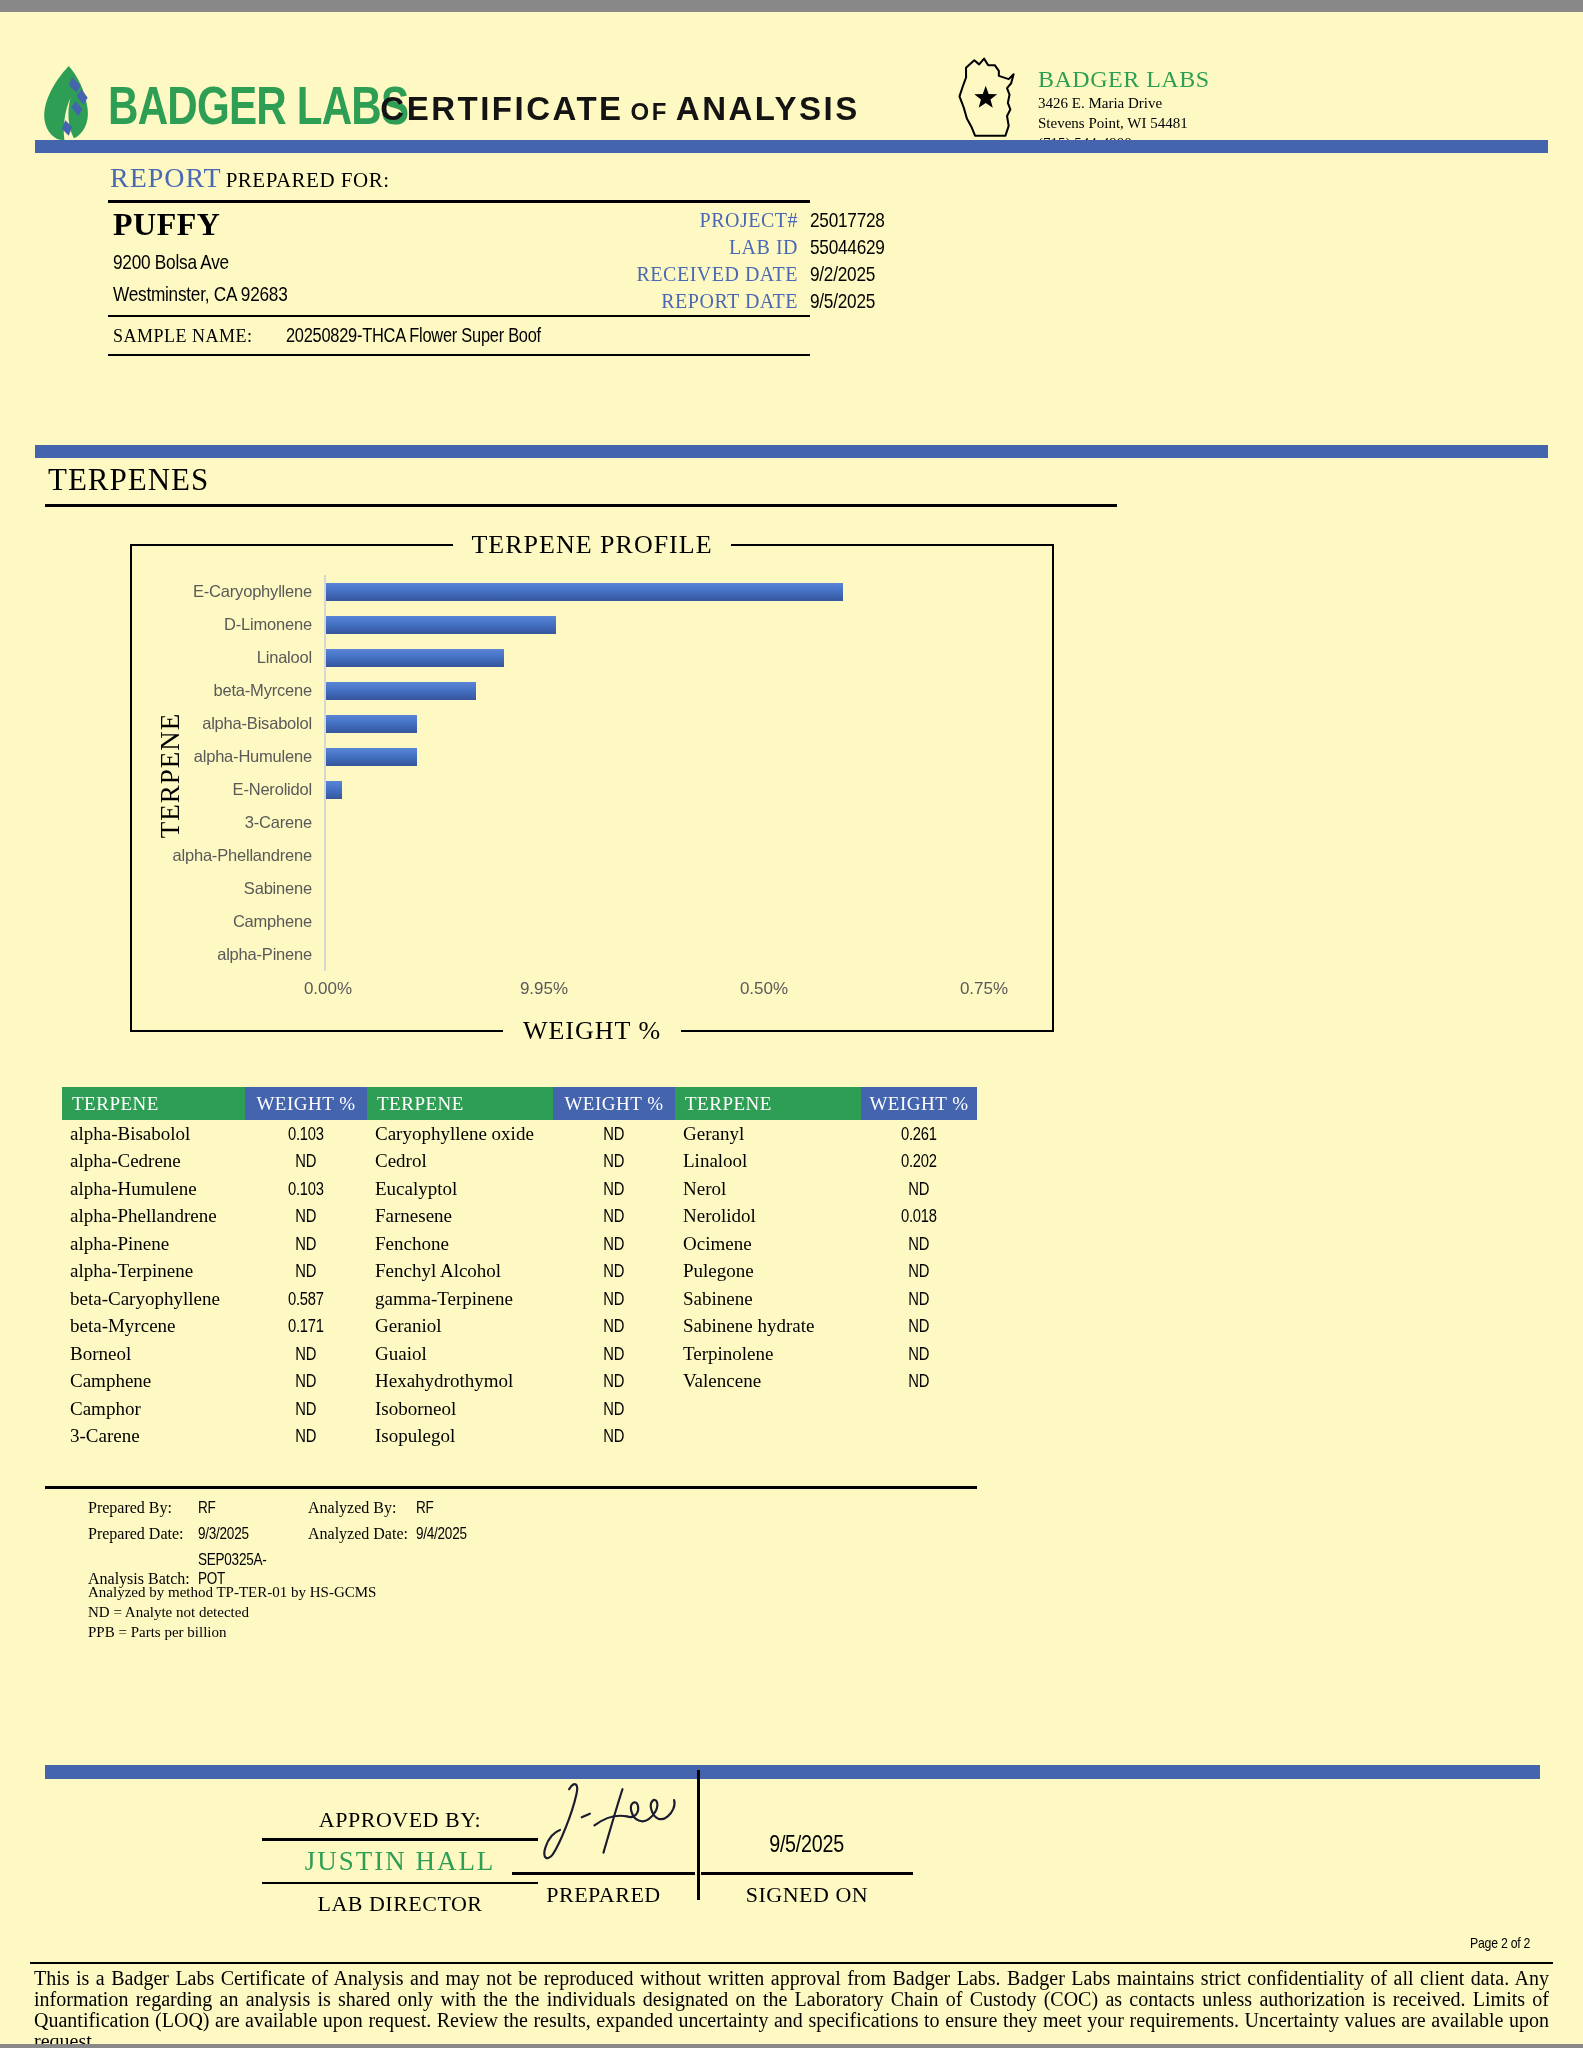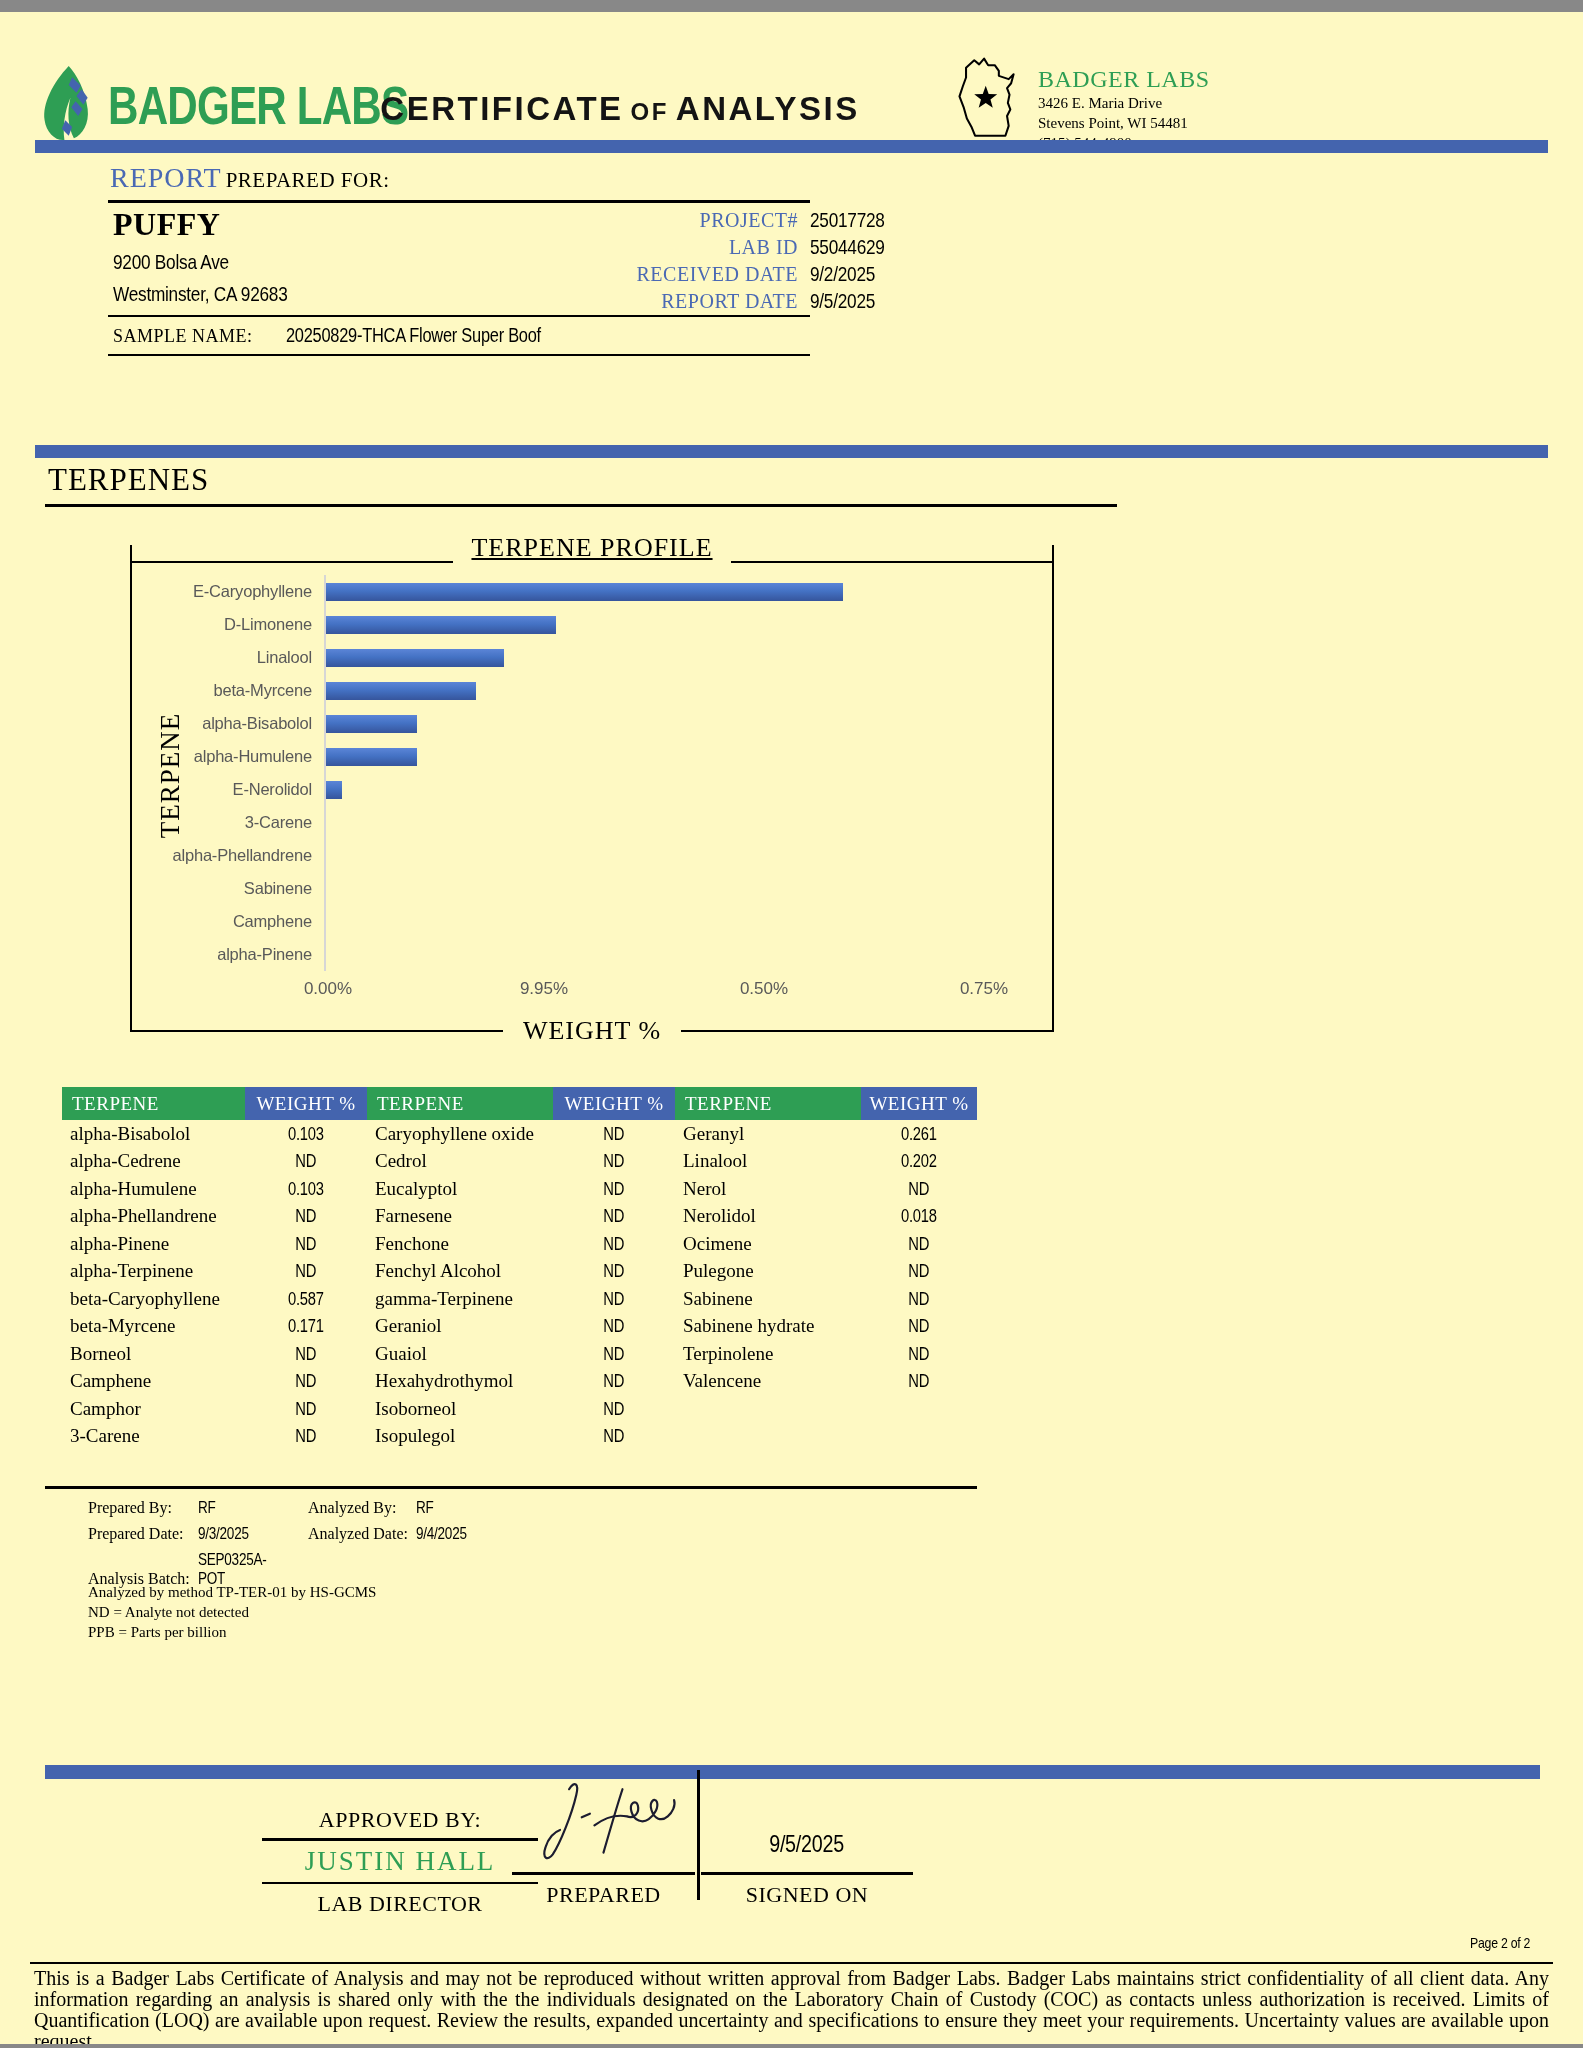--- a/index.html
+++ b/index.html
@@ -36,21 +36,21 @@
   .meta-row .lab{flex:1;text-align:right;font-size:20px;color:#4a69b4;letter-spacing:.5px;}
   .meta-row .val{width:150px;padding-left:12px;font-size:21px;}
   .sample-row{left:113px;top:312px;font-size:18px;letter-spacing:.5px;}
   .sample-row .val{font-size:20px;margin-left:28px;}
 
   
   .sec-heading{left:48px;top:450px;font-size:31px;letter-spacing:1px;}
 
   
   .chart-box{left:130px;top:533px;width:920px;height:486px;border-left:2.5px solid #000;border-right:2.5px solid #000;}
-  .chart-title-row{position:absolute;left:-2px;right:-2px;top:-18px;height:36px;display:flex;align-items:flex-end;text-decoration:underline;}
+  .chart-title-row{position:absolute;left:-2px;right:-2px;top:-18px;height:36px;display:flex;align-items:center;}
   .chart-title-row .hline{flex:1;height:2.5px;background:#000;}
   .chart-title{padding:0 18px;font-size:26px;letter-spacing:1px;white-space:nowrap;}
   .chart-bottom-row{position:absolute;left:-2px;right:-2px;bottom:-18px;height:36px;display:flex;align-items:center;}
   .chart-bottom-row .hline{flex:1;height:2.5px;background:#000;}
   .chart-xlabel{padding:0 20px;font-size:26px;letter-spacing:1px;white-space:nowrap;}
   .chart-body{position:relative;padding:30px 10px 0 20px;}
   .ylab{position:absolute;left:-42px;top:215px;transform:rotate(-90deg);transform-origin:center;font-size:27px;letter-spacing:1px;width:160px;text-align:center;}
   .crow{display:flex;height:33px;align-items:center;}
   .clab{width:160px;text-align:right;padding-right:12px;color:#595959;
         font-family:"Liberation Sans",sans-serif;font-size:16.5px;letter-spacing:-.2px;white-space:nowrap;}

